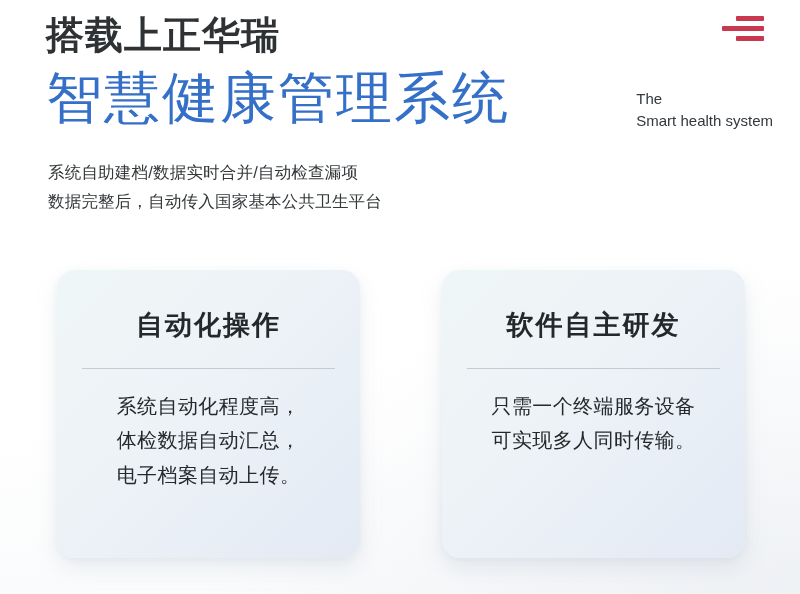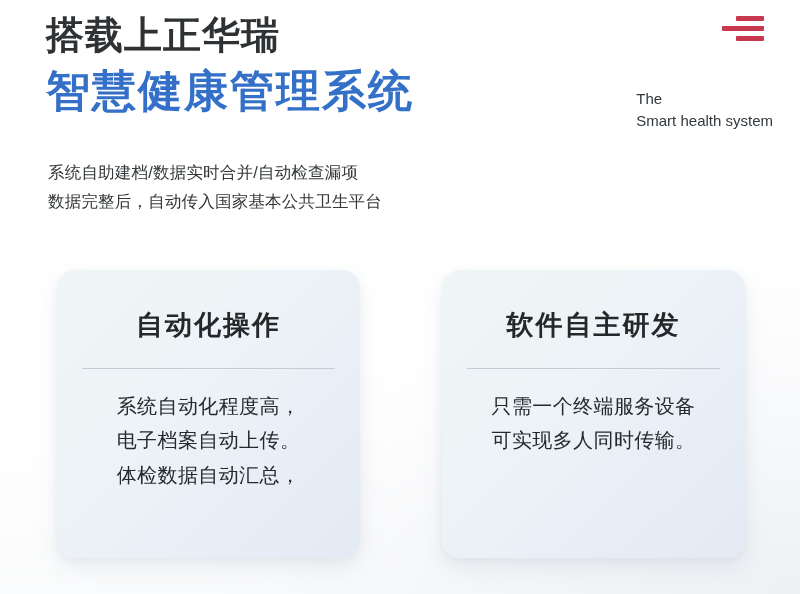--- a/index.html
+++ b/index.html
@@ -59,22 +59,22 @@
     font-family: "DejaVu Sans", "Liberation Sans", sans-serif;
     font-size: 38px;
     font-weight: 700;
     letter-spacing: 1px;
     color: #2f3234;
     line-height: 1.22;
     white-space: nowrap;
   }
   .headline-blue {
     font-family: "DejaVu Sans", "Liberation Sans", sans-serif;
-    font-size: 44px;
-    font-weight: 700;
+    font-size: 56px;
+    font-weight: 400;
     letter-spacing: 2px;
     color: #3470c8;
     line-height: 1.22;
     margin-top: 6px;
     white-space: nowrap;
   }
 
   
   .en-block {
     position: absolute;
@@ -175,22 +175,22 @@
     <span>数据完整后，自动传入国家基本公共卫生平台</span>
   </div>
 
   <div class="cards">
 
     <div class="card">
       <div class="card-title">自动化操作</div>
       <div class="card-divider"></div>
       <div class="card-body">
         <span>系统自动化程度高，</span>
+        <span>体检数据自动汇总，</span>
         <span>电子档案自动上传。</span>
-        <span>体检数据自动汇总，</span>
       </div>
     </div>
 
     <div class="card">
       <div class="card-title">软件自主研发</div>
       <div class="card-divider"></div>
       <div class="card-body">
         <span>只需一个终端服务设备</span>
         <span>可实现多人同时传输。</span>
       </div>

